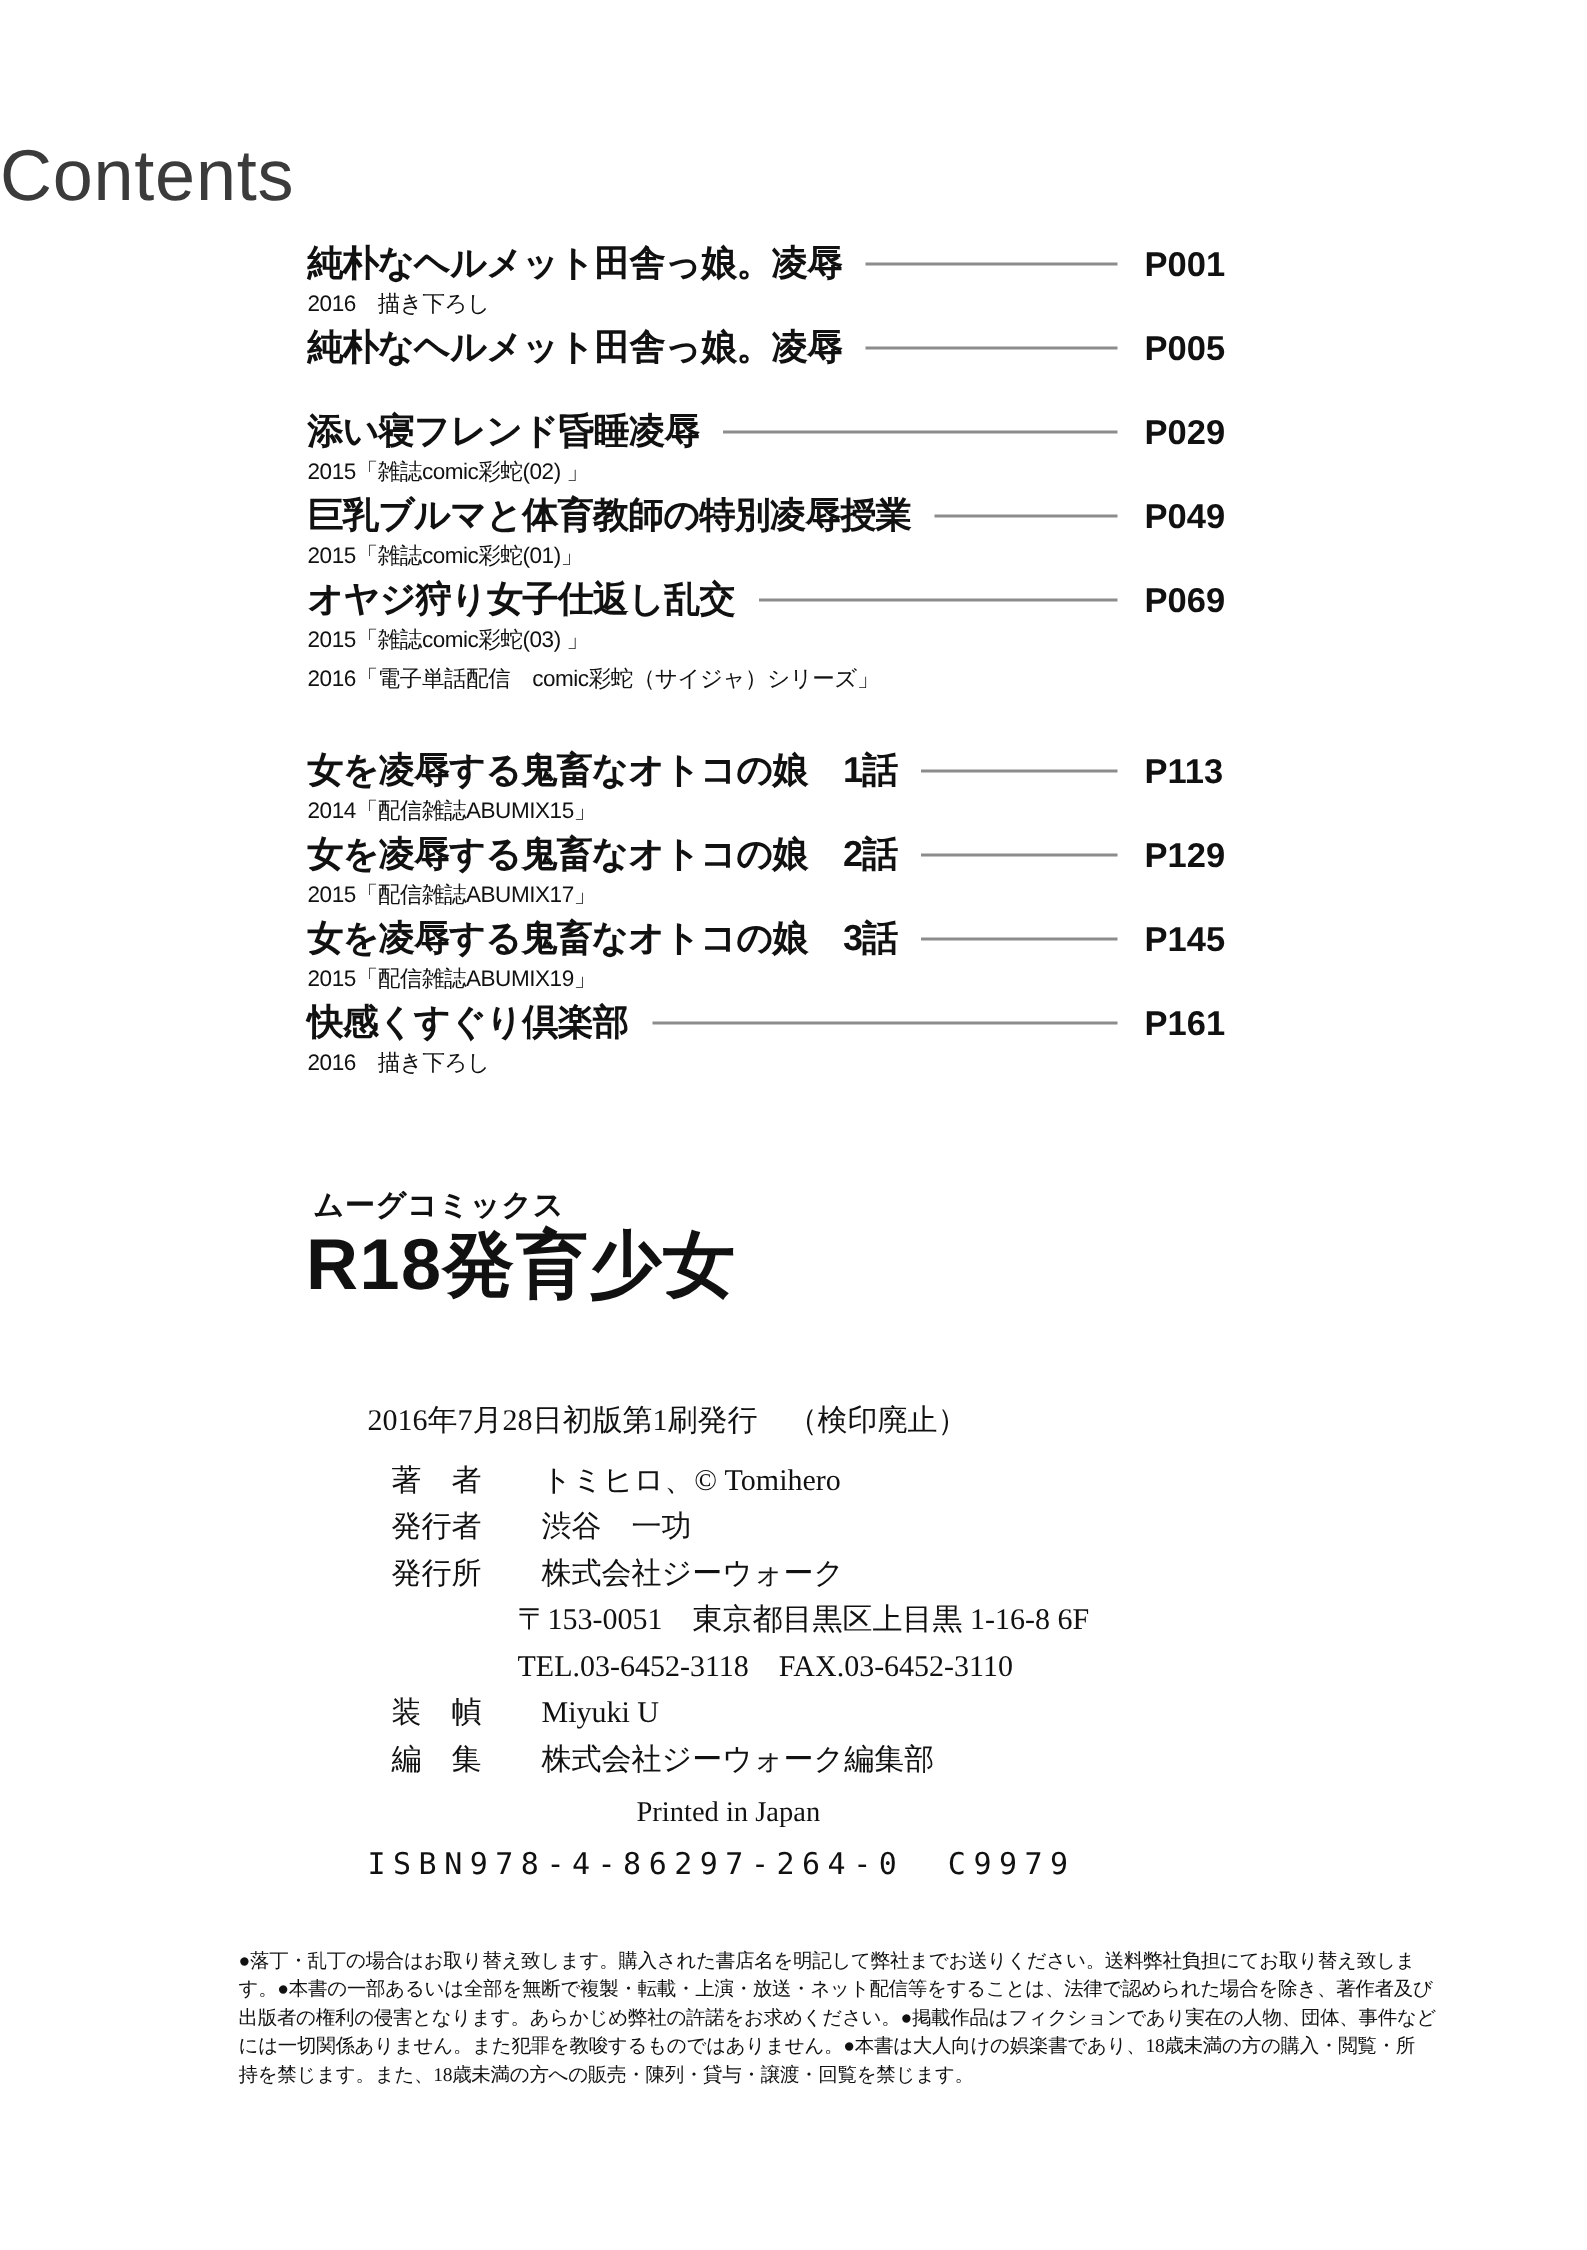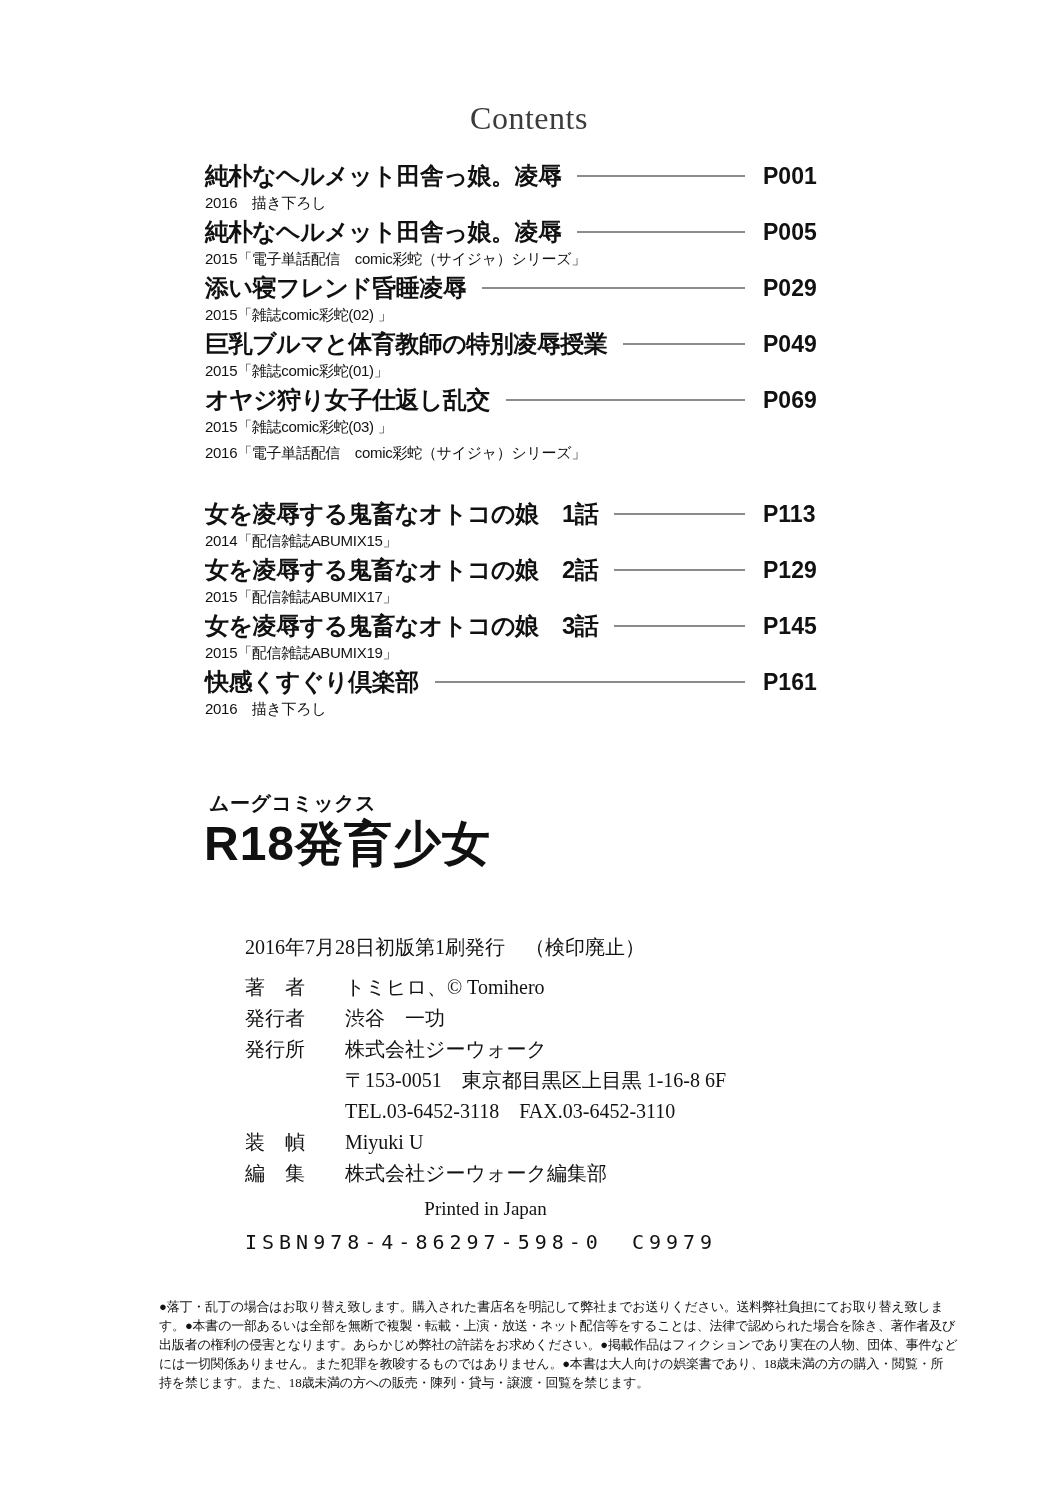--- a/index.html
+++ b/index.html
@@ -16,25 +16,25 @@
     font-family: "Liberation Sans", sans-serif;
     overflow: hidden;
   }
 
   
   .contents-title {
     position: absolute;
     top: 94px;
     left: 0;
     right: 0;
-    text-align: center;
-    font-size: 32px;
+    text-align: left;
+    font-size: 48px;
     line-height: 48px;
     color: #3b3b3b;
-    font-family: Liberation Serif, serif;
+    font-family: Liberation Sans, sans-serif;
     letter-spacing: 0.5px;
   }
 
   
   .toc {
     position: absolute;
     top: 161px;
     left: 205px;
     width: 614px;
   }
@@ -110,20 +110,21 @@
   }
   .colophon-row {
     display: flex;
     line-height: 31px;
     white-space: nowrap;
   }
   .col-label {
     width: 64px;
     margin-right: 36px;
     flex: 0 0 auto;
+    margin-left: 16px;
   }
   .col-value {
     flex: 0 0 auto;
   }
   .col-extra {
     margin-left: 100px;
     line-height: 31px;
     white-space: nowrap;
   }
   .printed-in {
@@ -175,21 +176,20 @@
       </div>
       <div class="toc-note">2016　描き下ろし</div>
     </div>
 
     <div class="toc-entry">
       <div class="toc-head">
         <span class="toc-title">純朴なヘルメット田舎っ娘。凌辱</span>
         <span class="toc-leader"></span>
         <span class="toc-page">P005</span>
       </div>
-      <div class="toc-note">2015「電子単話配信　comic彩蛇（サイジャ）シリーズ」</div>
     </div>
 
     <div class="toc-entry">
       <div class="toc-head">
         <span class="toc-title">添い寝フレンド昏睡凌辱</span>
         <span class="toc-leader"></span>
         <span class="toc-page">P029</span>
       </div>
       <div class="toc-note">2015「雑誌comic彩蛇(02) 」</div>
     </div>
@@ -282,21 +282,21 @@
       <span class="col-label">装　幀</span>
       <span class="col-value">Miyuki U</span>
     </div>
 
     <div class="colophon-row">
       <span class="col-label">編　集</span>
       <span class="col-value">株式会社ジーウォーク編集部</span>
     </div>
 
     <div class="printed-in">Printed in Japan</div>
-    <div class="isbn-line">ISBN978-4-86297-598-0 C9979</div>
+    <div class="isbn-line">ISBN978-4-86297-264-0 C9979</div>
   </div>
 
   <div class="legal-notice">
     <div class="legal-line">●落丁・乱丁の場合はお取り替え致します。購入された書店名を明記して弊社までお送りください。送料弊社負担にてお取り替え致しま</div>
     <div class="legal-line">す。●本書の一部あるいは全部を無断で複製・転載・上演・放送・ネット配信等をすることは、法律で認められた場合を除き、著作者及び</div>
     <div class="legal-line">出版者の権利の侵害となります。あらかじめ弊社の許諾をお求めください。●掲載作品はフィクションであり実在の人物、団体、事件など</div>
     <div class="legal-line">には一切関係ありません。また犯罪を教唆するものではありません。●本書は大人向けの娯楽書であり、18歳未満の方の購入・閲覧・所</div>
     <div class="legal-line">持を禁じます。また、18歳未満の方への販売・陳列・貸与・譲渡・回覧を禁じます。</div>
   </div>
 

